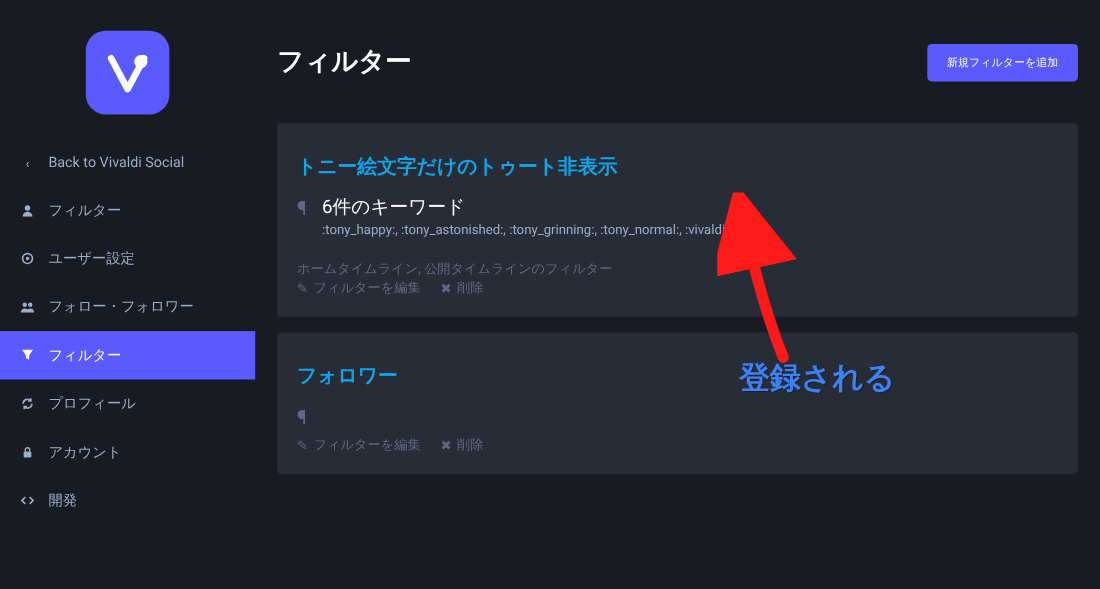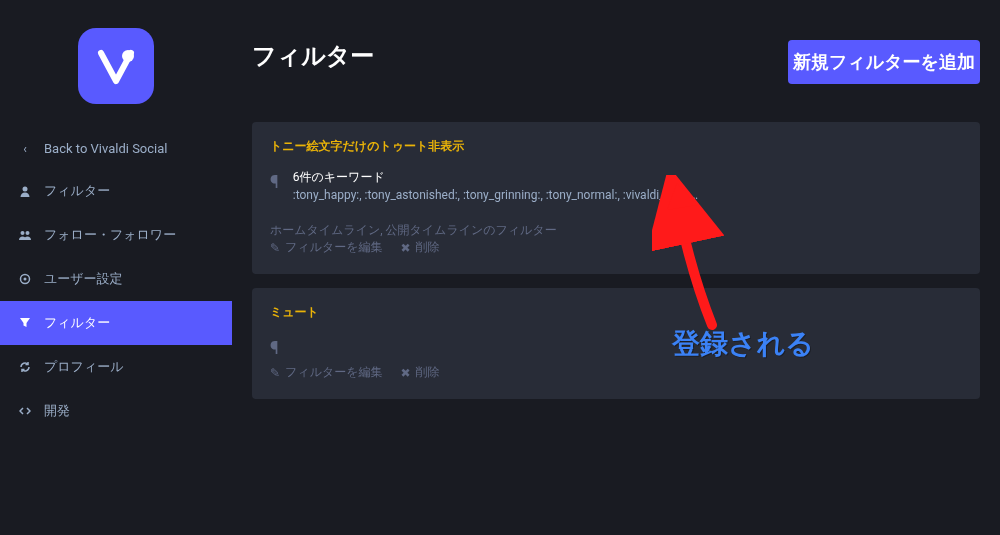--- a/index.html
+++ b/index.html
@@ -72,53 +72,53 @@
 }
 .page-title {
   font-size: 24px;
   font-weight: 600;
   color: #fff;
 }
 .btn-primary {
   background: #595aff;
   color: #fff;
   border: none;
-  padding: 10px 5px;
-  font-size: 18px;
+  padding: 10px 18px;
+  font-size: 10px;
   border-radius: 4px;
   cursor: pointer;
-  font-weight: bold;
 }
 .filter-card {
   background: #282c37;
   border-radius: 4px;
   padding: 16px 18px 18px 18px;
   margin-bottom: 14px;
 }
 .filter-title {
-  font-size: 12px;
+  font-size: 18px;
   font-weight: 600;
-  color: #eab308;
+  color: #0ea5e9;
   margin-bottom: 14px;
+  margin-top: 11px;
 }
 .filter-body {
   display: flex;
   align-items: flex-start;
 }
 .filter-pilcrow {
   color: #606984;
   font-size: 18px;
   margin-right: 14px;
   margin-top: 2px;
 }
 .filter-meta {
   flex: 1;
 }
 .filter-kw-count {
-  font-size: 12px;
+  font-size: 17px;
   color: #fff;
   margin-bottom: 2px;
 }
 .filter-kw-list {
   font-size: 12px;
   color: #9baec8;
   margin-bottom: 14px;
 }
 .filter-footer {
   display: flex;
@@ -181,53 +181,62 @@
       <span class="nav-icon">
         <svg width="12" height="12" viewBox="0 0 12 12">
             <circle cx="6" cy="4" r="2.5" fill="#9baec8"></circle>
             <path d="M1.5 12c0-2.5 2-4.5 4.5-4.5s4.5 2 4.5 4.5" fill="#9baec8"></path>
           </svg>
       </span>
       <span>フィルター</span>
     </div>
     <div class="nav-item">
       <span class="nav-icon">
+        <svg width="12" height="12" viewBox="0 0 12 12">
+            <circle cx="6" cy="6" r="4.5" fill="none" stroke="#9baec8" stroke-width="1.5"></circle>
+            <circle cx="6" cy="6" r="1.5" fill="#9baec8"></circle>
+          </svg>
+      </span>
+      <span>ユーザー設定</span>
+    </div>
+    <div class="nav-item">
+      <span class="nav-icon">
         <svg width="14" height="12" viewBox="0 0 14 12">
             <circle cx="4.5" cy="4" r="2" fill="#9baec8"></circle>
             <circle cx="9.5" cy="4" r="2" fill="#9baec8"></circle>
             <path d="M1 11c0-2 1.5-3.5 3.5-3.5S8 9 8 11M6 11c0-2 1.5-3.5 3.5-3.5S13 9 13 11" fill="#9baec8"></path>
           </svg>
       </span>
       <span>フォロー・フォロワー</span>
     </div>
-    <div class="nav-item">
-      <span class="nav-icon">
-        <svg width="12" height="12" viewBox="0 0 12 12">
-            <circle cx="6" cy="6" r="4.5" fill="none" stroke="#9baec8" stroke-width="1.5"></circle>
-            <circle cx="6" cy="6" r="1.5" fill="#9baec8"></circle>
-          </svg>
-      </span>
-      <span>ユーザー設定</span>
-    </div>
     <div class="nav-item active">
       <span class="nav-icon">
         <svg width="12" height="12" viewBox="0 0 12 12">
             <path d="M1 1h10L7.5 6v4l-3-1.5V6z" fill="#fff"></path>
           </svg>
       </span>
       <span>フィルター</span>
     </div>
     <div class="nav-item">
       <span class="nav-icon">
         <svg width="12" height="12" viewBox="0 0 12 12">
             <path d="M2 6a4 4 0 0 1 7-2.6M10 6a4 4 0 0 1-7 2.6" fill="none" stroke="#9baec8" stroke-width="1.5"></path>
             <path d="M9 1v2.5H6.5M3 11V8.5h2.5" fill="none" stroke="#9baec8" stroke-width="1.5"></path>
           </svg>
       </span>
       <span>プロフィール</span>
+    </div>
+    <div class="nav-item">
+      <span class="nav-icon">
+        <svg width="12" height="12" viewBox="0 0 12 12">
+            <rect x="2.5" y="5.5" width="7" height="5.5" rx="1" fill="#9baec8"></rect>
+            <path d="M4 5.5V4a2 2 0 0 1 4 0v1.5" fill="none" stroke="#9baec8" stroke-width="1.3"></path>
+          </svg>
+      </span>
+      <span>アカウント</span>
     </div>
     <div class="nav-item">
       <span class="nav-icon">
         <svg width="12" height="12" viewBox="0 0 12 12">
             <path d="M4 3L1 6l3 3M8 3l3 3-3 3" fill="none" stroke="#9baec8" stroke-width="1.5"></path>
           </svg>
       </span>
       <span>開発</span>
     </div>
   </div>
@@ -257,21 +266,21 @@
         </span>
         <span class="filter-action danger">
           <span>✖</span>
           <span>削除</span>
         </span>
       </div>
     </div>
   </div>
 
   <div class="filter-card">
-    <div class="filter-title">ミュート</div>
+    <div class="filter-title">フォロワー</div>
     <div class="filter-body">
       <div class="filter-pilcrow">¶</div>
       <div class="filter-meta"></div>
     </div>
     <div class="filter-footer">
       <div class="filter-actions">
         <span class="filter-action">
           <span>✎</span>
           <span>フィルターを編集</span>
         </span>

